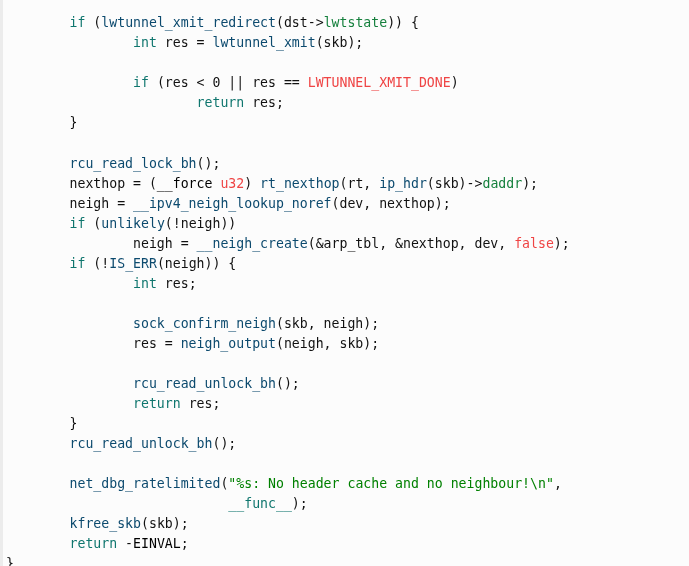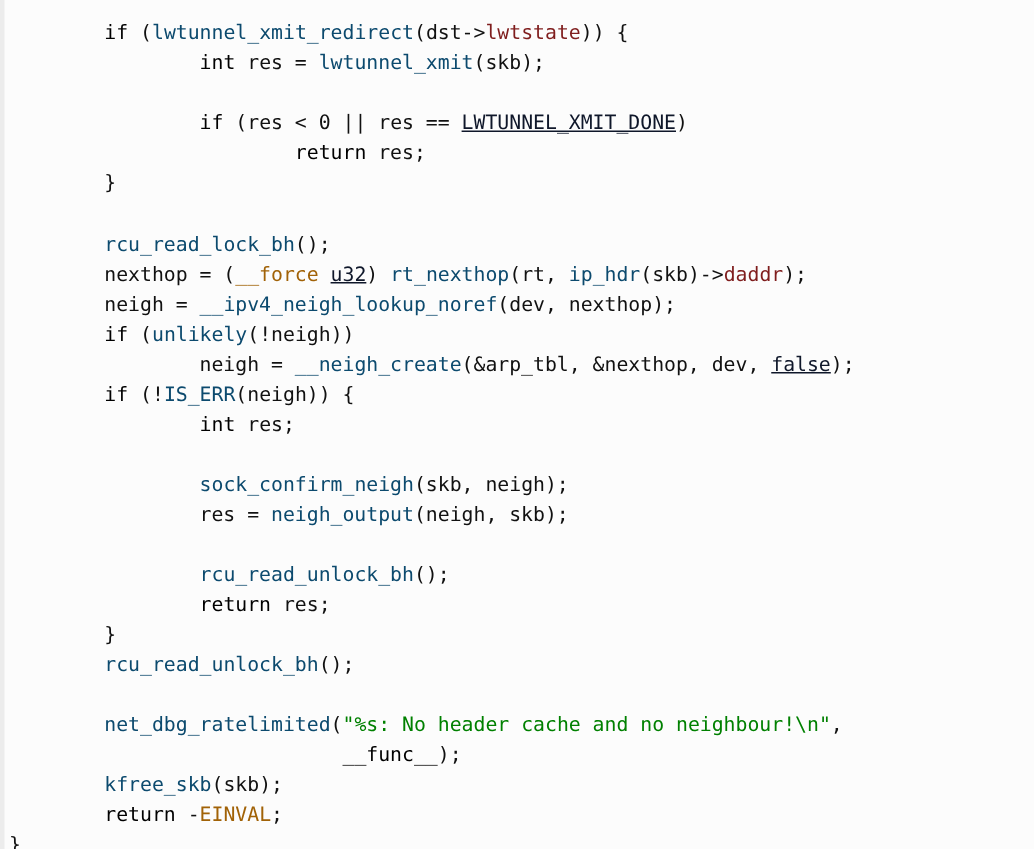--- a/index.html
+++ b/index.html
@@ -34,25 +34,25 @@
     white-space: pre;
     color: #111111;
     letter-spacing: 0px;
     -webkit-font-smoothing: none;
   }
   .ln {
     display: block;
     height: 20.05px;
     white-space: pre;
   }
-  .kw   { color: #000000; }
+  .kw   { color: #0f766e; }
   .fn   { color: #0c4a6e; }
-  .mem  { color: #7f1d1d; }
-  .mac  { color: #0f172a; text-decoration: underline; }
-  .nav  { color: #a16207; margin-top: 36px; }
+  .mem  { color: #15803d; }
+  .mac  { color: #ef4444; }
+  .nav  { color: #000000; margin-top: 36px; }
   .str  { color: #008000; }
   .pl   { color: #111111; }
 </style>
 </head>
 <body>
 
 <div id="code-viewer">
   <div id="gutter-strip"></div>
   <pre id="code-block"><span class="ln"><span class="pl">        </span><span class="kw">if</span><span class="pl"> (</span><span class="fn">lwtunnel_xmit_redirect</span><span class="pl">(dst-&gt;</span><span class="mem">lwtstate</span><span class="pl">)) {</span></span><span class="ln"><span class="pl">                </span><span class="kw">int</span><span class="pl"> res = </span><span class="fn">lwtunnel_xmit</span><span class="pl">(skb);</span></span><span class="ln">&nbsp;</span><span class="ln"><span class="pl">                </span><span class="kw">if</span><span class="pl"> (res &lt; 0 || res == </span><span class="mac">LWTUNNEL_XMIT_DONE</span><span class="pl">)</span></span><span class="ln"><span class="pl">                        </span><span class="kw">return</span><span class="pl"> res;</span></span><span class="ln"><span class="pl">        }</span></span><span class="ln">&nbsp;</span><span class="ln"><span class="pl">        </span><span class="fn">rcu_read_lock_bh</span><span class="pl">();</span></span><span class="ln"><span class="pl">        nexthop = (</span><span class="nav">__force</span><span class="pl"> </span><span class="mac">u32</span><span class="pl">) </span><span class="fn">rt_nexthop</span><span class="pl">(rt, </span><span class="fn">ip_hdr</span><span class="pl">(skb)-&gt;</span><span class="mem">daddr</span><span class="pl">);</span></span><span class="ln"><span class="pl">        neigh = </span><span class="fn">__ipv4_neigh_lookup_noref</span><span class="pl">(dev, nexthop);</span></span><span class="ln"><span class="pl">        </span><span class="kw">if</span><span class="pl"> (</span><span class="fn">unlikely</span><span class="pl">(!neigh))</span></span><span class="ln"><span class="pl">                neigh = </span><span class="fn">__neigh_create</span><span class="pl">(&amp;arp_tbl, &amp;nexthop, dev, </span><span class="mac">false</span><span class="pl">);</span></span><span class="ln"><span class="pl">        </span><span class="kw">if</span><span class="pl"> (!</span><span class="fn">IS_ERR</span><span class="pl">(neigh)) {</span></span><span class="ln"><span class="pl">                </span><span class="kw">int</span><span class="pl"> res;</span></span><span class="ln">&nbsp;</span><span class="ln"><span class="pl">                </span><span class="fn">sock_confirm_neigh</span><span class="pl">(skb, neigh);</span></span><span class="ln"><span class="pl">                res = </span><span class="fn">neigh_output</span><span class="pl">(neigh, skb);</span></span><span class="ln">&nbsp;</span><span class="ln"><span class="pl">                </span><span class="fn">rcu_read_unlock_bh</span><span class="pl">();</span></span><span class="ln"><span class="pl">                </span><span class="kw">return</span><span class="pl"> res;</span></span><span class="ln"><span class="pl">        }</span></span><span class="ln"><span class="pl">        </span><span class="fn">rcu_read_unlock_bh</span><span class="pl">();</span></span><span class="ln">&nbsp;</span><span class="ln"><span class="pl">        </span><span class="fn">net_dbg_ratelimited</span><span class="pl">(</span><span class="str">"%s: No header cache and no neighbour!\n"</span><span class="pl">,</span></span><span class="ln"><span class="pl">                            </span><span class="kw">__func__</span><span class="pl">);</span></span><span class="ln"><span class="pl">        </span><span class="fn">kfree_skb</span><span class="pl">(skb);</span></span><span class="ln"><span class="pl">        </span><span class="kw">return</span><span class="pl"> -</span><span class="nav">EINVAL</span><span class="pl">;</span></span><span class="ln"><span class="pl">}</span></span></pre>
 </div>

